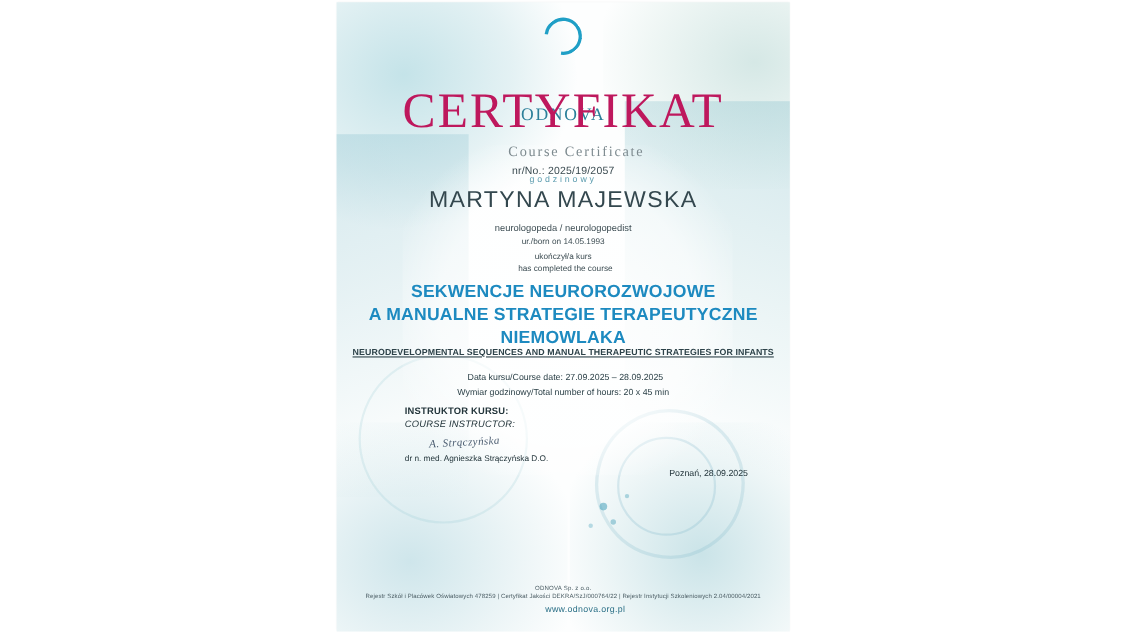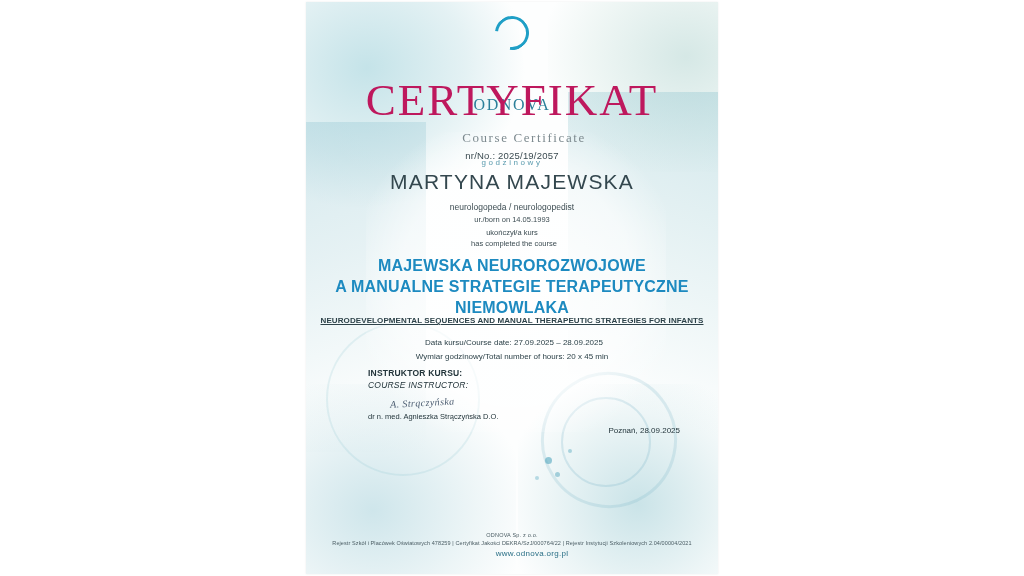--- a/index.html
+++ b/index.html
@@ -355,21 +355,21 @@
       <div class="subtitle">Course Certificate</div>
       <div class="certno">nr/No.: 2025/19/2057</div>
 
       <div class="recipient">MARTYNA MAJEWSKA</div>
       <div class="role">neurologopeda / neurologopedist</div>
       <div class="born">ur./born on 14.05.1993</div>
       <div class="completed-pl">ukończył/a kurs</div>
       <div class="completed-en">has completed the course</div>
 
       <div class="course-title">
-        <div>MAJEWSKA NEUROROZWOJOWE</div>
+        <div>SEKWENCJE NEUROROZWOJOWE</div>
         <div>A MANUALNE STRATEGIE TERAPEUTYCZNE</div>
         <div>NIEMOWLAKA</div>
       </div>
       <div class="course-title-en">NEURODEVELOPMENTAL SEQUENCES AND MANUAL THERAPEUTIC STRATEGIES FOR INFANTS</div>
 
       <div class="course-date">Data kursu/Course date: 27.09.2025 – 28.09.2025</div>
       <div class="course-hours">Wymiar godzinowy/Total number of hours: 20 x 45 min</div>
 
       <div class="instructor-block">
         <div class="instructor-label-pl">INSTRUKTOR KURSU:</div>

